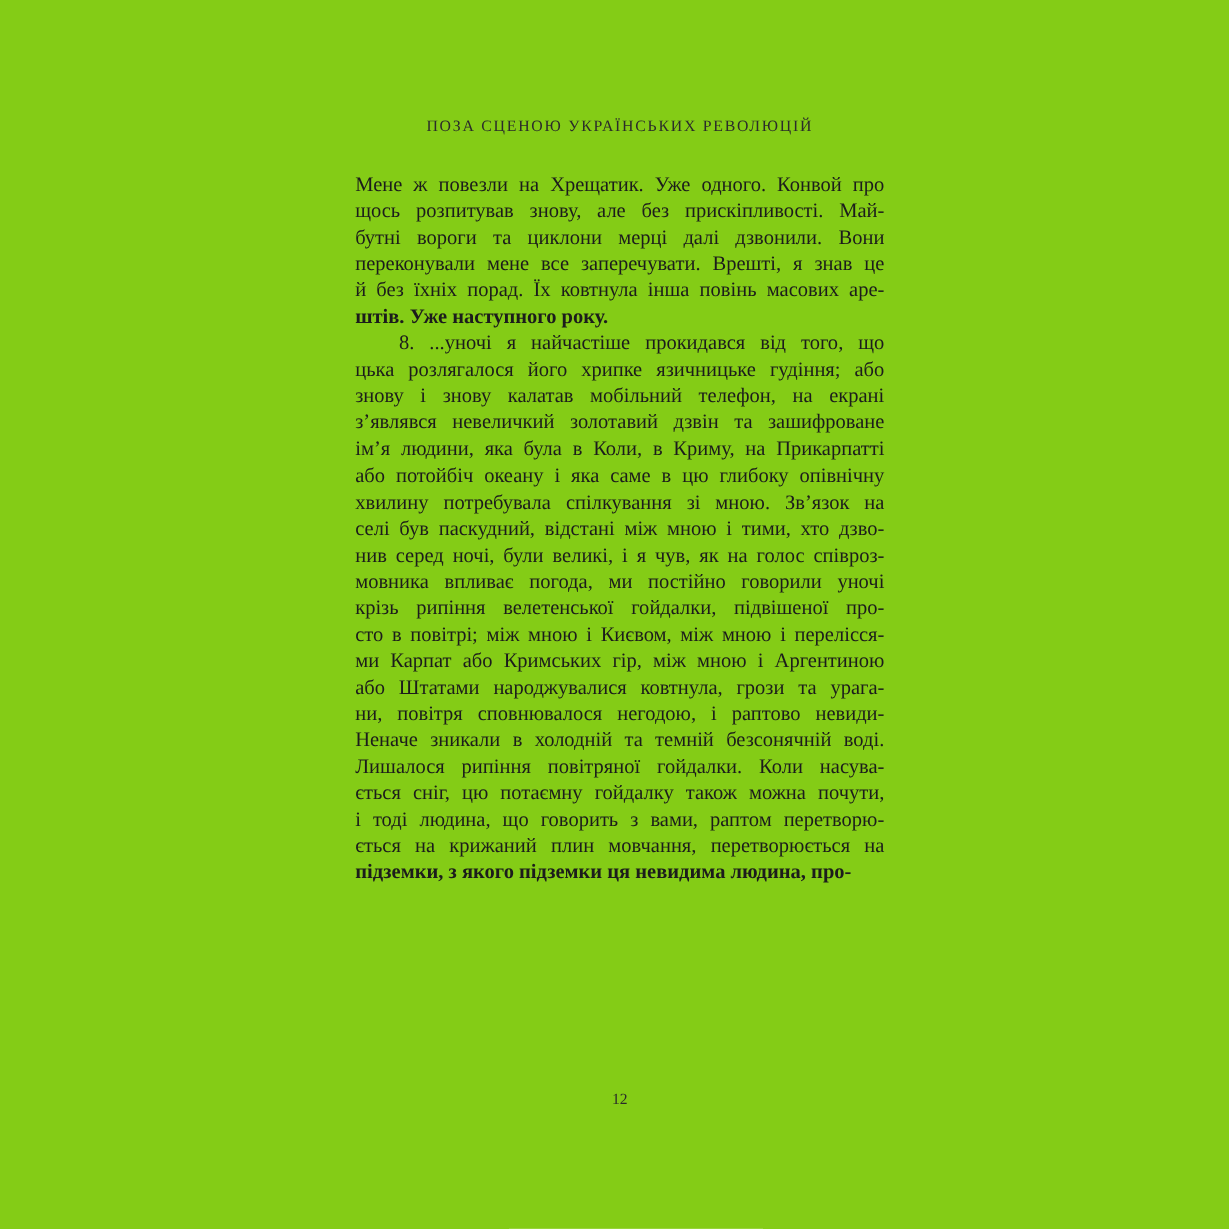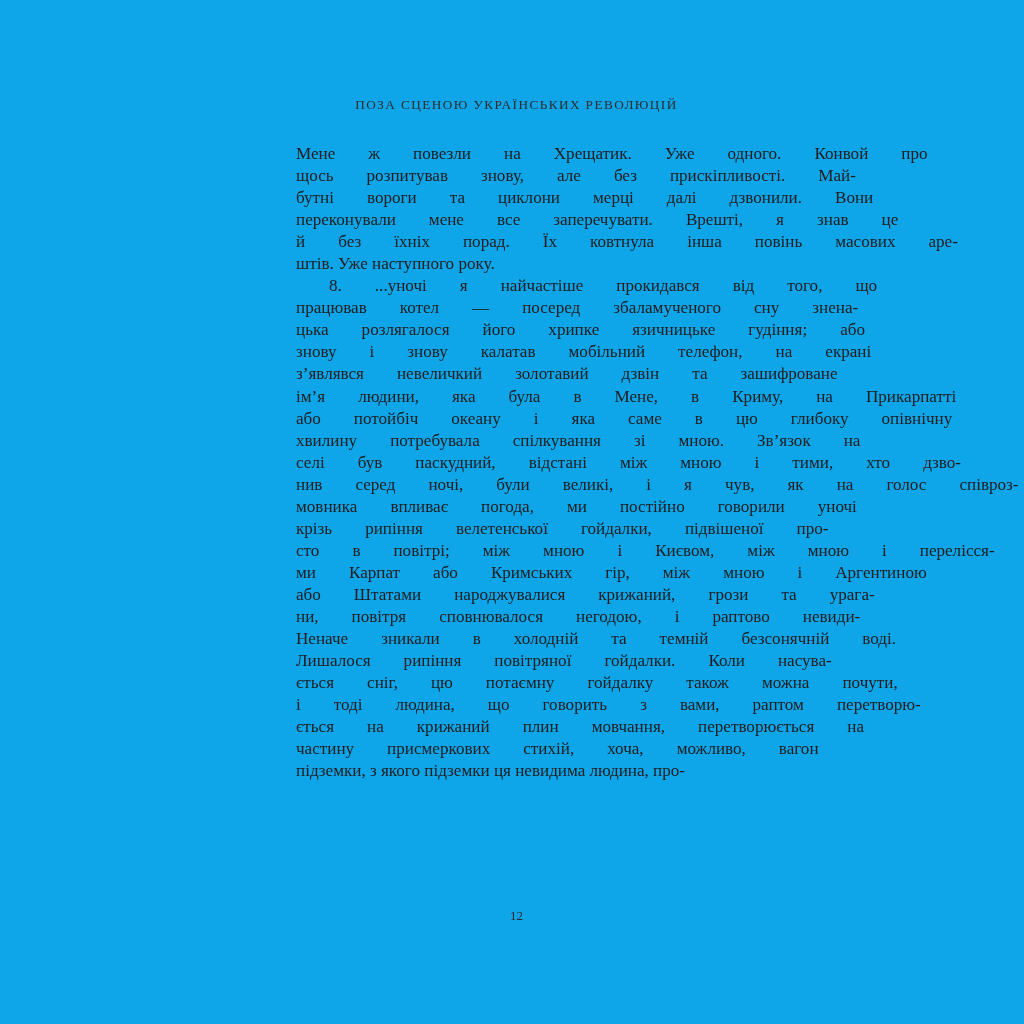--- a/index.html
+++ b/index.html
@@ -13,21 +13,21 @@
     background: #ffffff;
     font-family: "Liberation Serif", "DejaVu Serif", serif;
     color: #1a1a1a;
     overflow: hidden;
   }
 
   .page {
     position: relative;
     width: 1024px;
     height: 1024px;
-    background: #0ea5e9;
+    background: #84cc16;
     box-sizing: border-box;
   }
 
   
   .running-head {
     position: absolute;
     left: 296px;
     top: 97px;
     width: 441px;
     text-align: center;
@@ -56,34 +56,34 @@
     text-justify: inter-word;
     hyphens: manual;
     -webkit-hyphens: manual;
   }
 
   
   .line {
     display: block;
     text-align: justify;
     white-space: nowrap;
-    gap: 33px;
   }
   
   .line.just {
     display: flex;
     justify-content: space-between;
   }
   .line.just > span {
     white-space: pre;
   }
   
   .line.flush {
     display: block;
     text-align: left;
+    font-weight: bold;
   }
   .indent {
     display: inline-block;
     width: 24px;
   }
 
   
   .folio {
     position: absolute;
     left: 296px;
@@ -163,29 +163,20 @@
           <span>8.</span>
           <span>...уночі</span>
           <span>я</span>
           <span>найчастіше</span>
           <span>прокидався</span>
           <span>від</span>
           <span>того,</span>
           <span>що</span>
         </div>
         <div class="line just">
-          <span>працював</span>
-          <span>котел</span>
-          <span>—</span>
-          <span>посеред</span>
-          <span>збаламученого</span>
-          <span>сну</span>
-          <span>зненa-</span>
-        </div>
-        <div class="line just">
           <span>цька</span>
           <span>розлягалося</span>
           <span>його</span>
           <span>хрипке</span>
           <span>язичницьке</span>
           <span>гудіння;</span>
           <span>або</span>
         </div>
         <div class="line just">
           <span>знову</span>
@@ -204,21 +195,21 @@
           <span>дзвін</span>
           <span>та</span>
           <span>зашифроване</span>
         </div>
         <div class="line just">
           <span>ім’я</span>
           <span>людини,</span>
           <span>яка</span>
           <span>була</span>
           <span>в</span>
-          <span>Мене,</span>
+          <span>Коли,</span>
           <span>в</span>
           <span>Криму,</span>
           <span>на</span>
           <span>Прикарпатті</span>
         </div>
         <div class="line just">
           <span>або</span>
           <span>потойбіч</span>
           <span>океану</span>
           <span>і</span>
@@ -302,21 +293,21 @@
           <span>гір,</span>
           <span>між</span>
           <span>мною</span>
           <span>і</span>
           <span>Аргентиною</span>
         </div>
         <div class="line just">
           <span>або</span>
           <span>Штатами</span>
           <span>народжувалися</span>
-          <span>крижаний,</span>
+          <span>ковтнула,</span>
           <span>грози</span>
           <span>та</span>
           <span>урага-</span>
         </div>
         <div class="line just">
           <span>ни,</span>
           <span>повітря</span>
           <span>сповнювалося</span>
           <span>негодою,</span>
           <span>і</span>
@@ -364,27 +355,19 @@
         </div>
         <div class="line just">
           <span>ється</span>
           <span>на</span>
           <span>крижаний</span>
           <span>плин</span>
           <span>мовчання,</span>
           <span>перетворюється</span>
           <span>на</span>
         </div>
-        <div class="line just">
-          <span>частину</span>
-          <span>присмеркових</span>
-          <span>стихій,</span>
-          <span>хоча,</span>
-          <span>можливо,</span>
-          <span>вагон</span>
-        </div>
         <div class="line flush">підземки, з якого підземки ця невидима людина, про-</div>
       </div>
   </div>
 
   <div class="folio">12</div>
 
 </div>
 
 </body></html>

